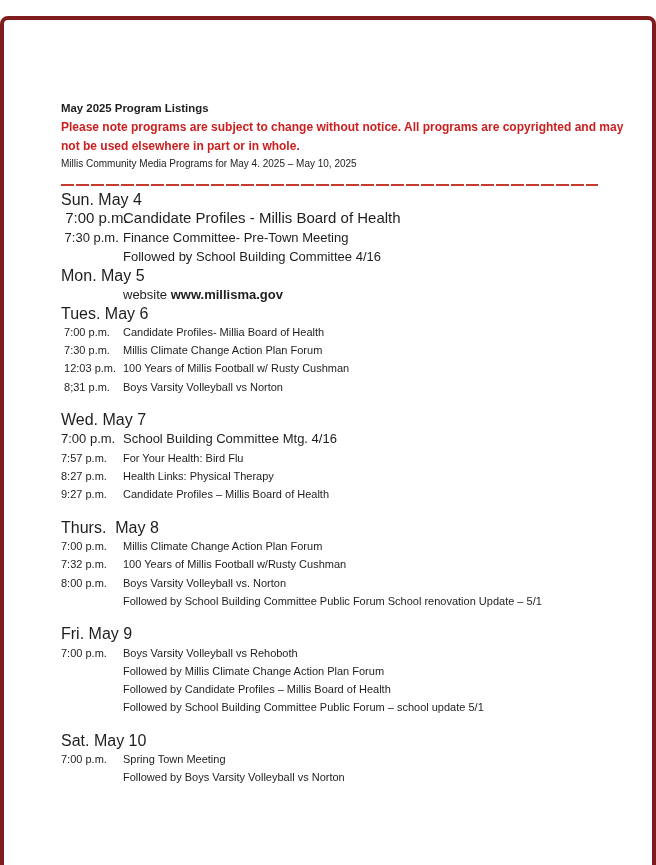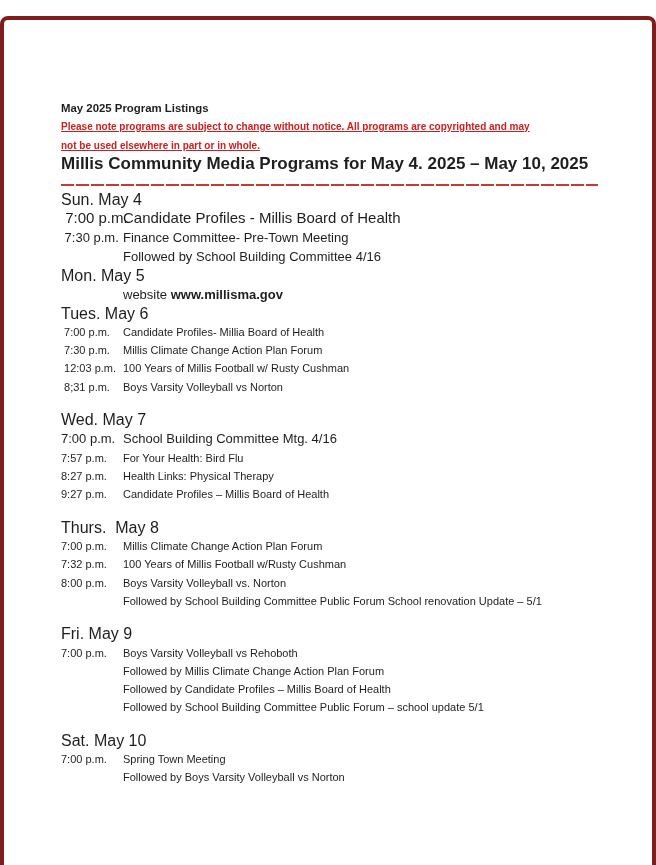--- a/index.html
+++ b/index.html
@@ -23,25 +23,25 @@
     position:relative;
     margin-top:16px;
   }
   .content{
     padding:79px 0 0 57px;
   }
   .doc-title{
     font-size:11.4px;font-weight:700;line-height:18.8px;white-space:nowrap;
   }
   .notice-line{
-    font-size:10px;font-weight:700;line-height:18.8px;
-    color:var(--red-text);white-space:nowrap;text-decoration:underline;
+    font-size:12px;font-weight:700;line-height:18.8px;
+    color:var(--red-text);white-space:nowrap;
   }
   .subtitle{
-    font-size:17px;font-weight:700;line-height:18.8px;white-space:nowrap;
+    font-size:10px;font-weight:400;line-height:18.8px;white-space:nowrap;
   }
   .red-divider{
     width:537px;height:2px;
     margin:10px 0 5px 0;
     background:repeating-linear-gradient(90deg,
       var(--red-line) 0px, var(--red-line) 13px,
       rgba(0,0,0,0) 13px, rgba(0,0,0,0) 15px);
   }
   .day-section{}
   .day-section.gap{margin-top:15px;}

